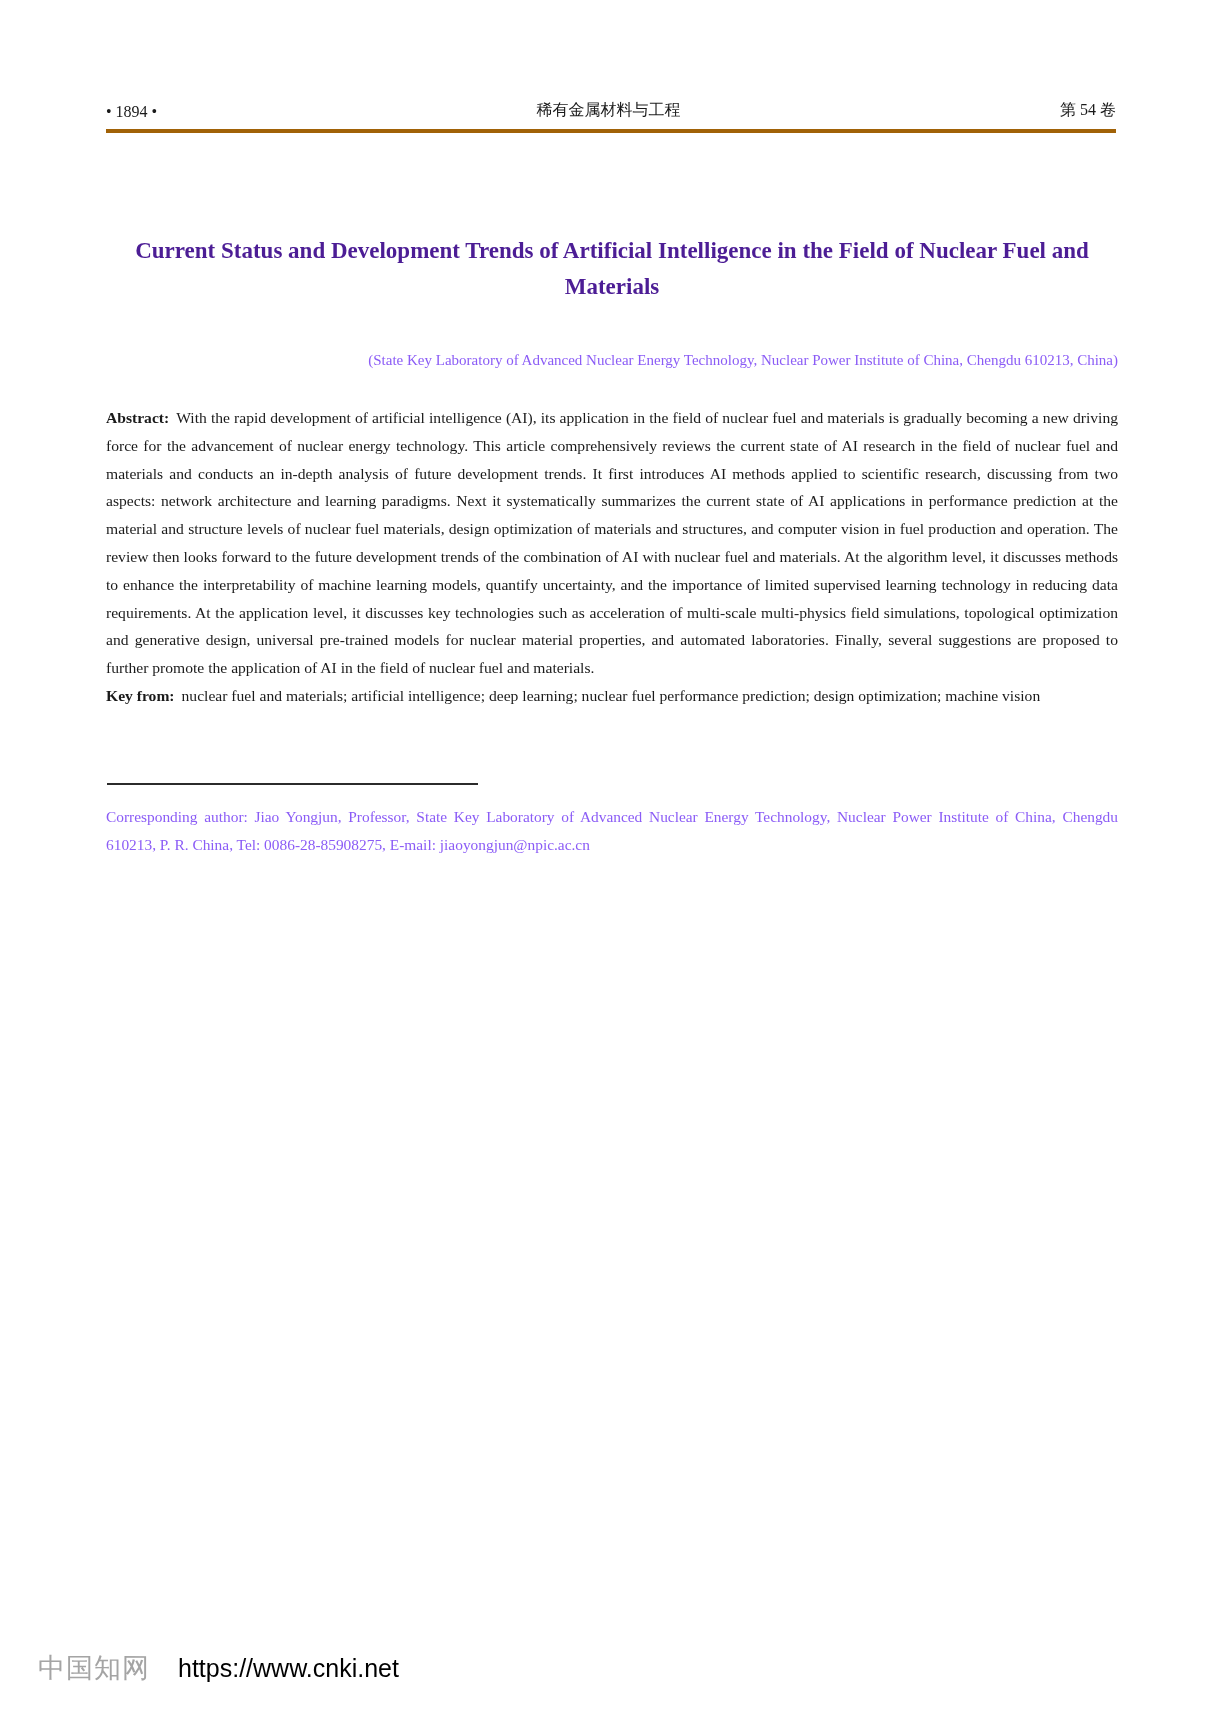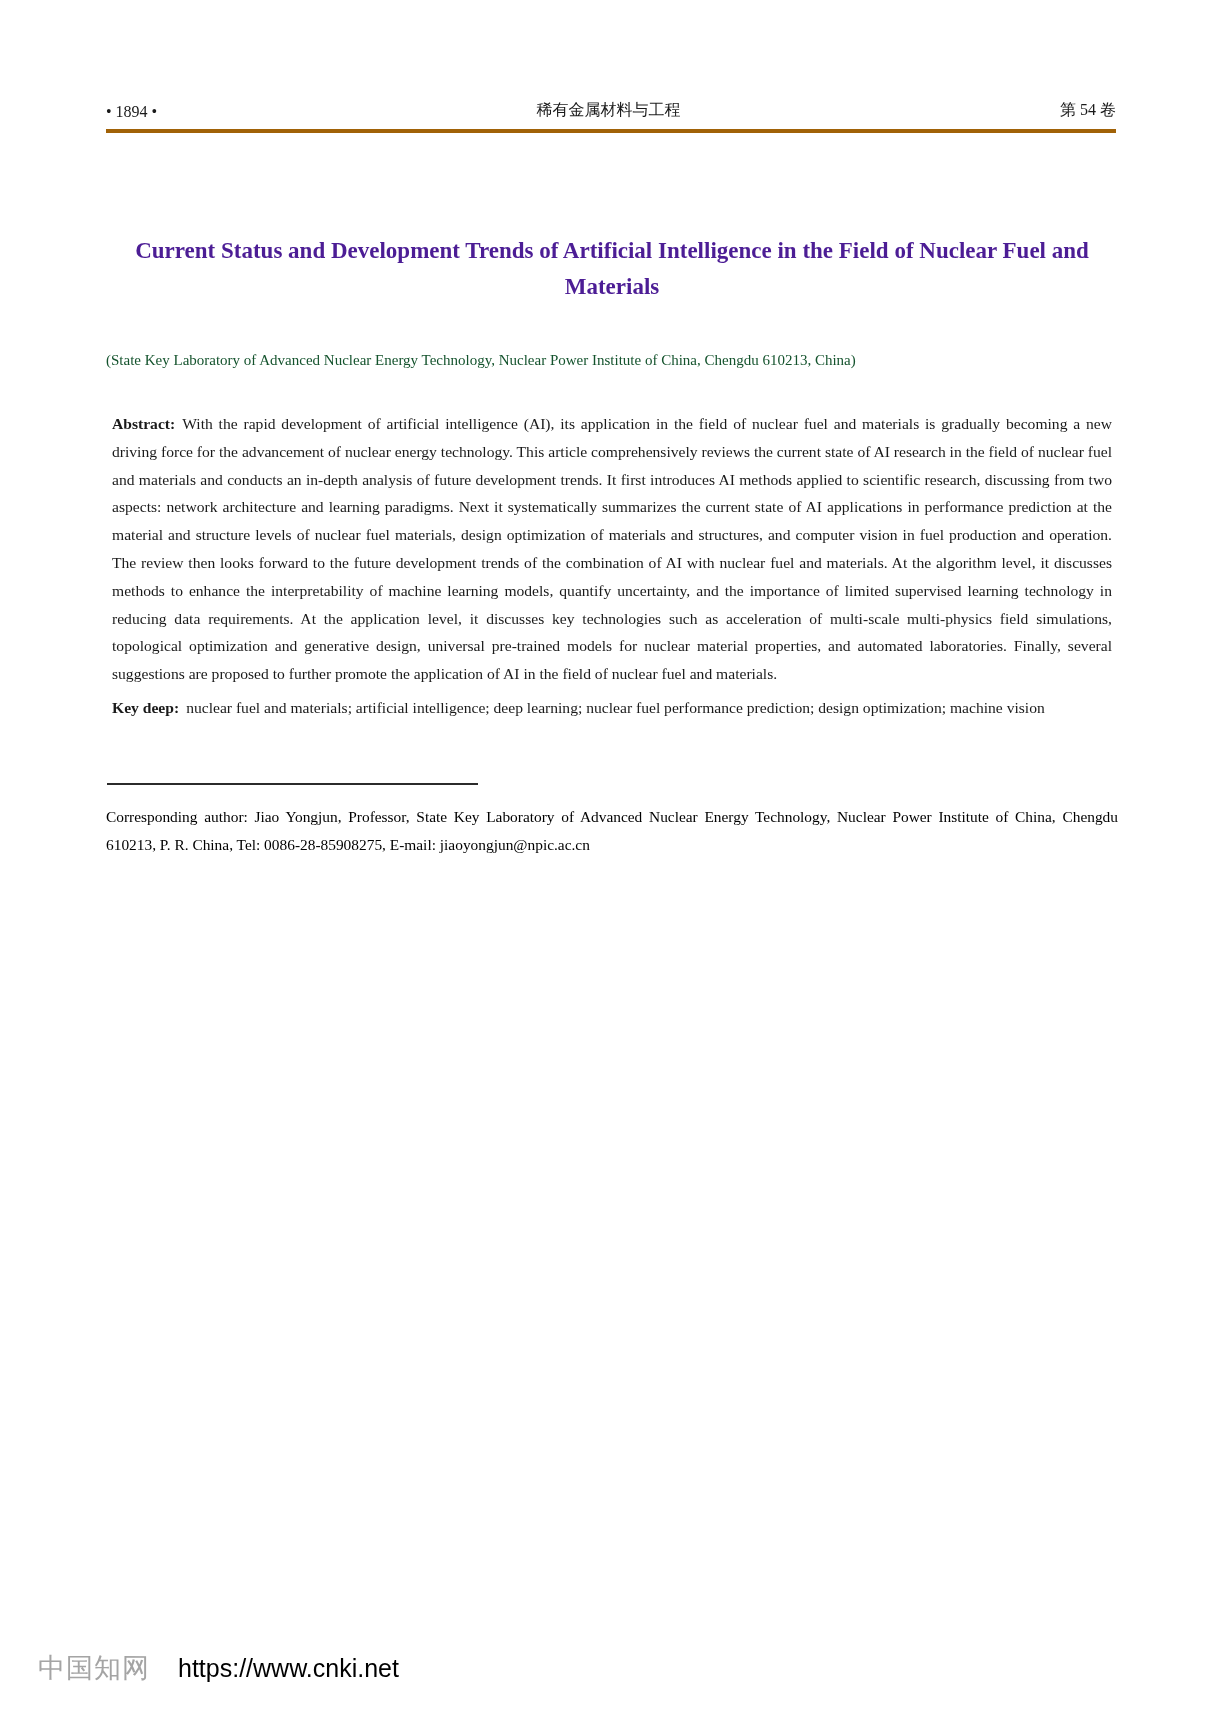--- a/index.html
+++ b/index.html
@@ -50,36 +50,36 @@
     width: 1012px;
     text-align: center;
     font-size: 17.5px;
     color: #1a1a1a;
   }
   .affiliation-line {
     position: absolute;
     left: 106px;
     top: 352px;
     width: 1012px;
-    text-align: left;
+    text-align: right;
     font-size: 15px;
-    color: #14532d;
+    color: #8b5cf6;
   }
   
   .abstract-block {
     position: absolute;
     left: 106px;
     top: 404px;
     width: 1012px;
     font-size: 15.6px;
     line-height: 27.8px;
     text-align: justify;
     color: #1a1a1a;
   }
-  .abstract-block p { margin: 6px; }
+  .abstract-block p { margin: 0; }
   .inline-label {
     font-weight: bold;
     margin-right: 7px;
   }
   
   .footnote-rule {
     position: absolute;
     left: 107px;
     top: 783px;
     width: 371px;
@@ -87,21 +87,21 @@
     background: #2b2b2b;
   }
   .footnote {
     position: absolute;
     left: 106px;
     top: 803px;
     width: 1012px;
     font-size: 15.4px;
     line-height: 28px;
     text-align: justify;
-    color: #000000;
+    color: #8b5cf6;
   }
   
   .cnki-footer {
     position: absolute;
     left: 38px;
     top: 1650px;
     display: flex;
     align-items: baseline;
     gap: 28px;
     font-family: "Liberation Sans", "DejaVu Sans", sans-serif;
@@ -124,21 +124,21 @@
     <span class="left">• 1894 •</span>
     <span class="center">稀有金属材料与工程</span>
     <span class="right">第 54 卷</span>
   </div>
 
   <h1 class="paper-title">Current Status and Development Trends of Artificial Intelligence in the Field of Nuclear Fuel and Materials</h1>
   <div class="affiliation-line">(State Key Laboratory of Advanced Nuclear Energy Technology, Nuclear Power Institute of China, Chengdu 610213, China)</div>
 
   <div class="abstract-block">
     <p><span class="inline-label">Abstract:</span><span>With the rapid development of artificial intelligence (AI), its application in the field of nuclear fuel and materials is gradually becoming a new driving force for the advancement of nuclear energy technology. This article comprehensively reviews the current state of AI research in the field of nuclear fuel and materials and conducts an in-depth analysis of future development trends. It first introduces AI methods applied to scientific research, discussing from two aspects: network architecture and learning paradigms. Next it systematically summarizes the current state of AI applications in performance prediction at the material and structure levels of nuclear fuel materials, design optimization of materials and structures, and computer vision in fuel production and operation. The review then looks forward to the future development trends of the combination of AI with nuclear fuel and materials. At the algorithm level, it discusses methods to enhance the interpretability of machine learning models, quantify uncertainty, and the importance of limited supervised learning technology in reducing data requirements. At the application level, it discusses key technologies such as acceleration of multi-scale multi-physics field simulations, topological optimization and generative design, universal pre-trained models for nuclear material properties, and automated laboratories. Finally, several suggestions are proposed to further promote the application of AI in the field of nuclear fuel and materials.</span></p>
-    <p><span class="inline-label">Key deep:</span><span>nuclear fuel and materials; artificial intelligence; deep learning; nuclear fuel performance prediction; design optimization; machine vision</span></p>
+    <p><span class="inline-label">Key from:</span><span>nuclear fuel and materials; artificial intelligence; deep learning; nuclear fuel performance prediction; design optimization; machine vision</span></p>
   </div>
 
   <div class="footnote-rule"></div>
   <div class="footnote">Corresponding author: Jiao Yongjun, Professor, State Key Laboratory of Advanced Nuclear Energy Technology, Nuclear Power Institute of China, Chengdu 610213, P. R. China, Tel: 0086-28-85908275, E-mail: jiaoyongjun@npic.ac.cn</div>
 
   <div class="cnki-footer">
     <span class="brand">中国知网</span>
     <a class="url" href="#">https://www.cnki.net</a>
   </div>
 

